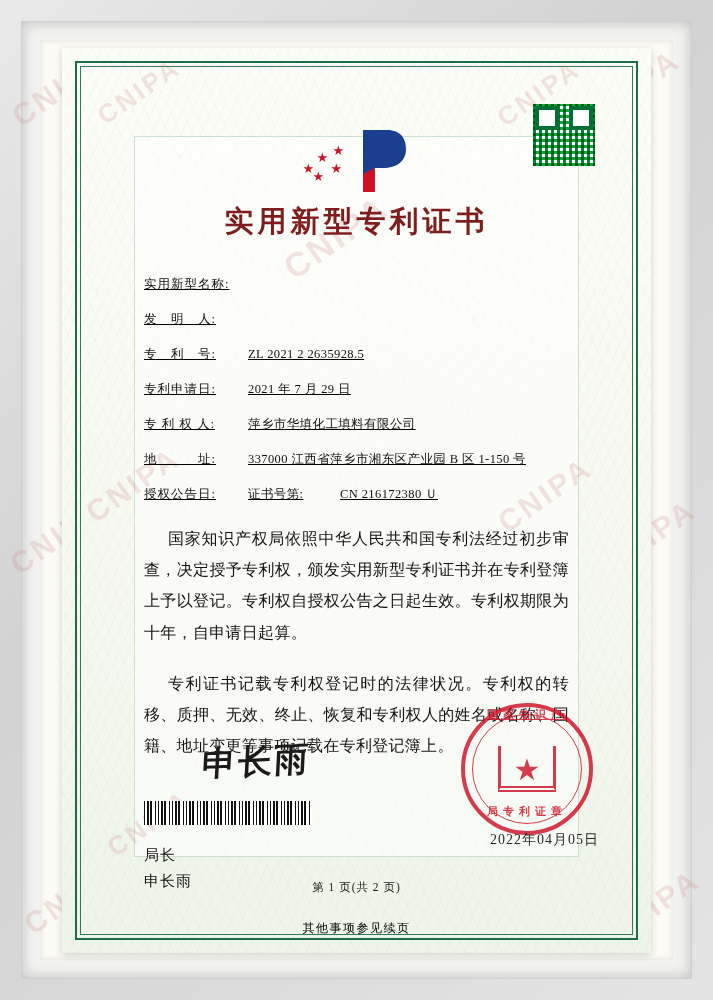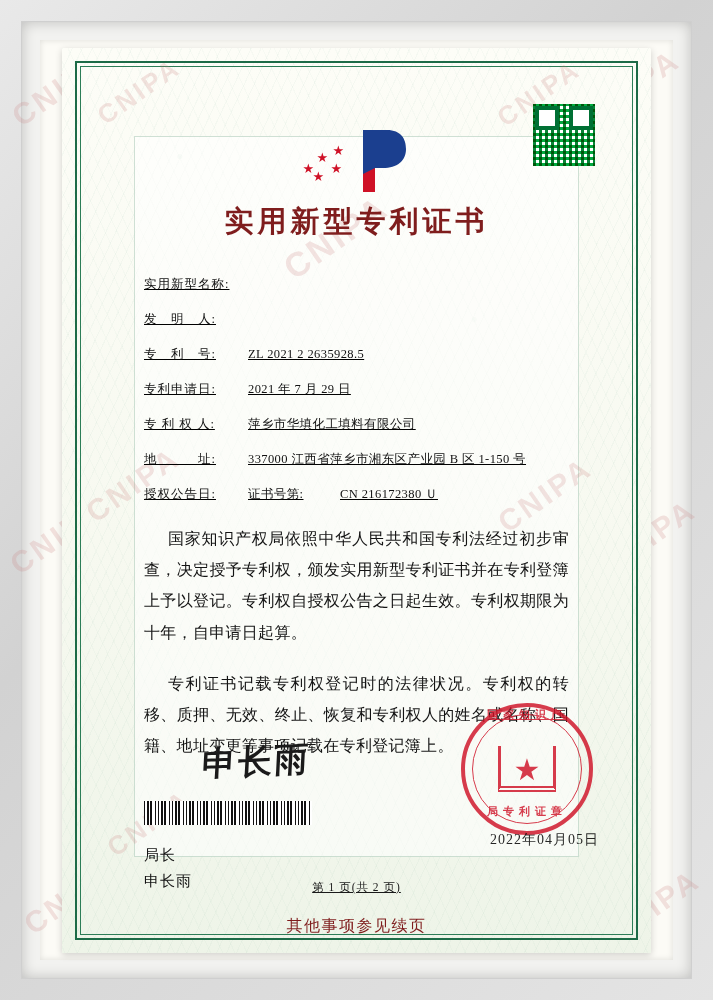--- a/index.html
+++ b/index.html
@@ -233,28 +233,27 @@
     letter-spacing: 1px;
     opacity: .85;
   }
   .pagenum {
     position: absolute;
     left: 0; right: 0; bottom: 58px;
     text-align: center;
     font-size: 11.5px;
     color: #1a1a1a;
     letter-spacing: 1px;
-    text-decoration: underline;
   }
   .footnote {
     position: absolute;
     left: 0; right: 0; bottom: 16px;
     text-align: center;
-    font-size: 16px;
-    color: #7f1d1d;
+    font-size: 12px;
+    color: #000000;
     letter-spacing: 1.5px;
   }
 </style>
 </head>
 <body>
 
 <div class="photo-frame">
   <div class="frame-inner-shadow"></div>
   <div class="frame-inner2"></div>
 

